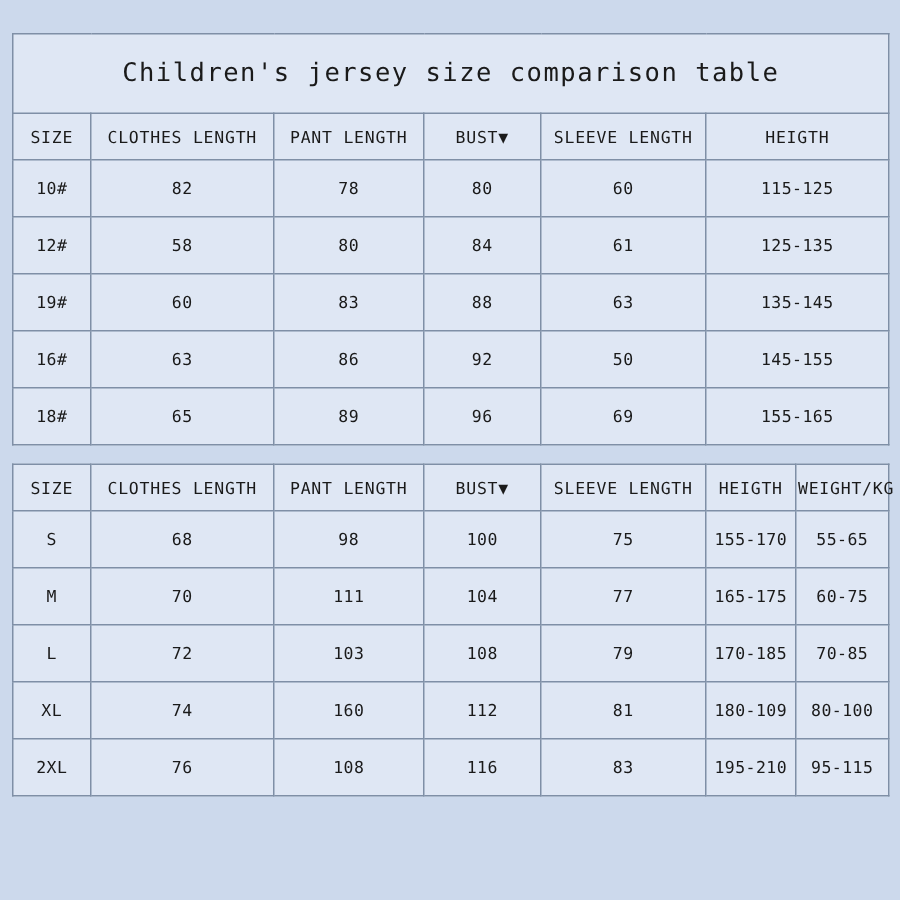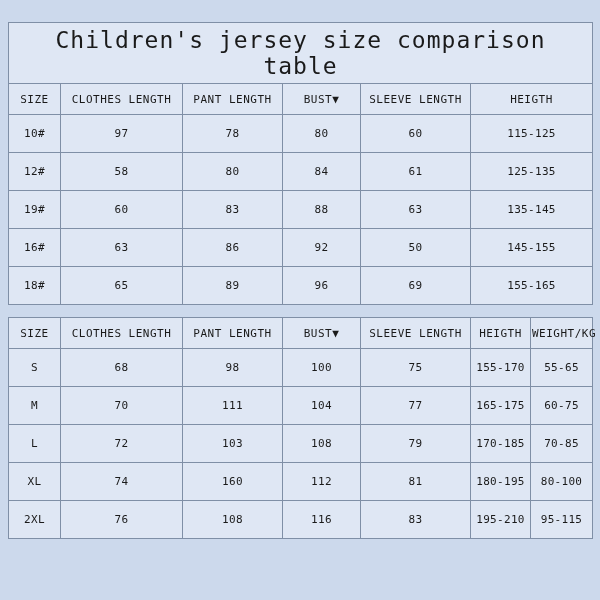--- a/index.html
+++ b/index.html
@@ -30,21 +30,21 @@
   table.size-table td,
   table.size-table th {
     border: 1px solid #7f8fa6;
     text-align: center;
     vertical-align: middle;
     color: #1a1a1a;
     font-weight: normal;
     background: #dfe7f4;
   }
   .title-cell {
-    font-size: 23px;
+    font-size: 17px;
     letter-spacing: 1px;
     height: 44px;
     padding: 4px 15px;
   }
   .header-cell {
     font-size: 11px;
     letter-spacing: 0.5px;
     height: 28px;
   }
   .data-cell {
@@ -92,21 +92,21 @@
       <tr>
         <td class="header-cell">SIZE</td>
         <td class="header-cell">CLOTHES LENGTH</td>
         <td class="header-cell">PANT LENGTH</td>
         <td class="header-cell">BUST▼</td>
         <td class="header-cell">SLEEVE LENGTH</td>
         <td class="header-cell">HEIGTH</td>
       </tr>
       <tr>
         <td class="data-cell">10#</td>
-        <td class="data-cell">97</td>
+        <td class="data-cell">82</td>
         <td class="data-cell">78</td>
         <td class="data-cell">80</td>
         <td class="data-cell">60</td>
         <td class="data-cell">115-125</td>
       </tr>
       <tr>
         <td class="data-cell">12#</td>
         <td class="data-cell">58</td>
         <td class="data-cell">80</td>
         <td class="data-cell">84</td>
@@ -188,21 +188,21 @@
         <td class="data-cell">79</td>
         <td class="data-cell">170-185</td>
         <td class="data-cell">70-85</td>
       </tr>
       <tr>
         <td class="data-cell">XL</td>
         <td class="data-cell">74</td>
         <td class="data-cell">160</td>
         <td class="data-cell">112</td>
         <td class="data-cell">81</td>
-        <td class="data-cell">180-195</td>
+        <td class="data-cell">180-109</td>
         <td class="data-cell">80-100</td>
       </tr>
       <tr>
         <td class="data-cell">2XL</td>
         <td class="data-cell">76</td>
         <td class="data-cell">108</td>
         <td class="data-cell">116</td>
         <td class="data-cell">83</td>
         <td class="data-cell">195-210</td>
         <td class="data-cell">95-115</td>

